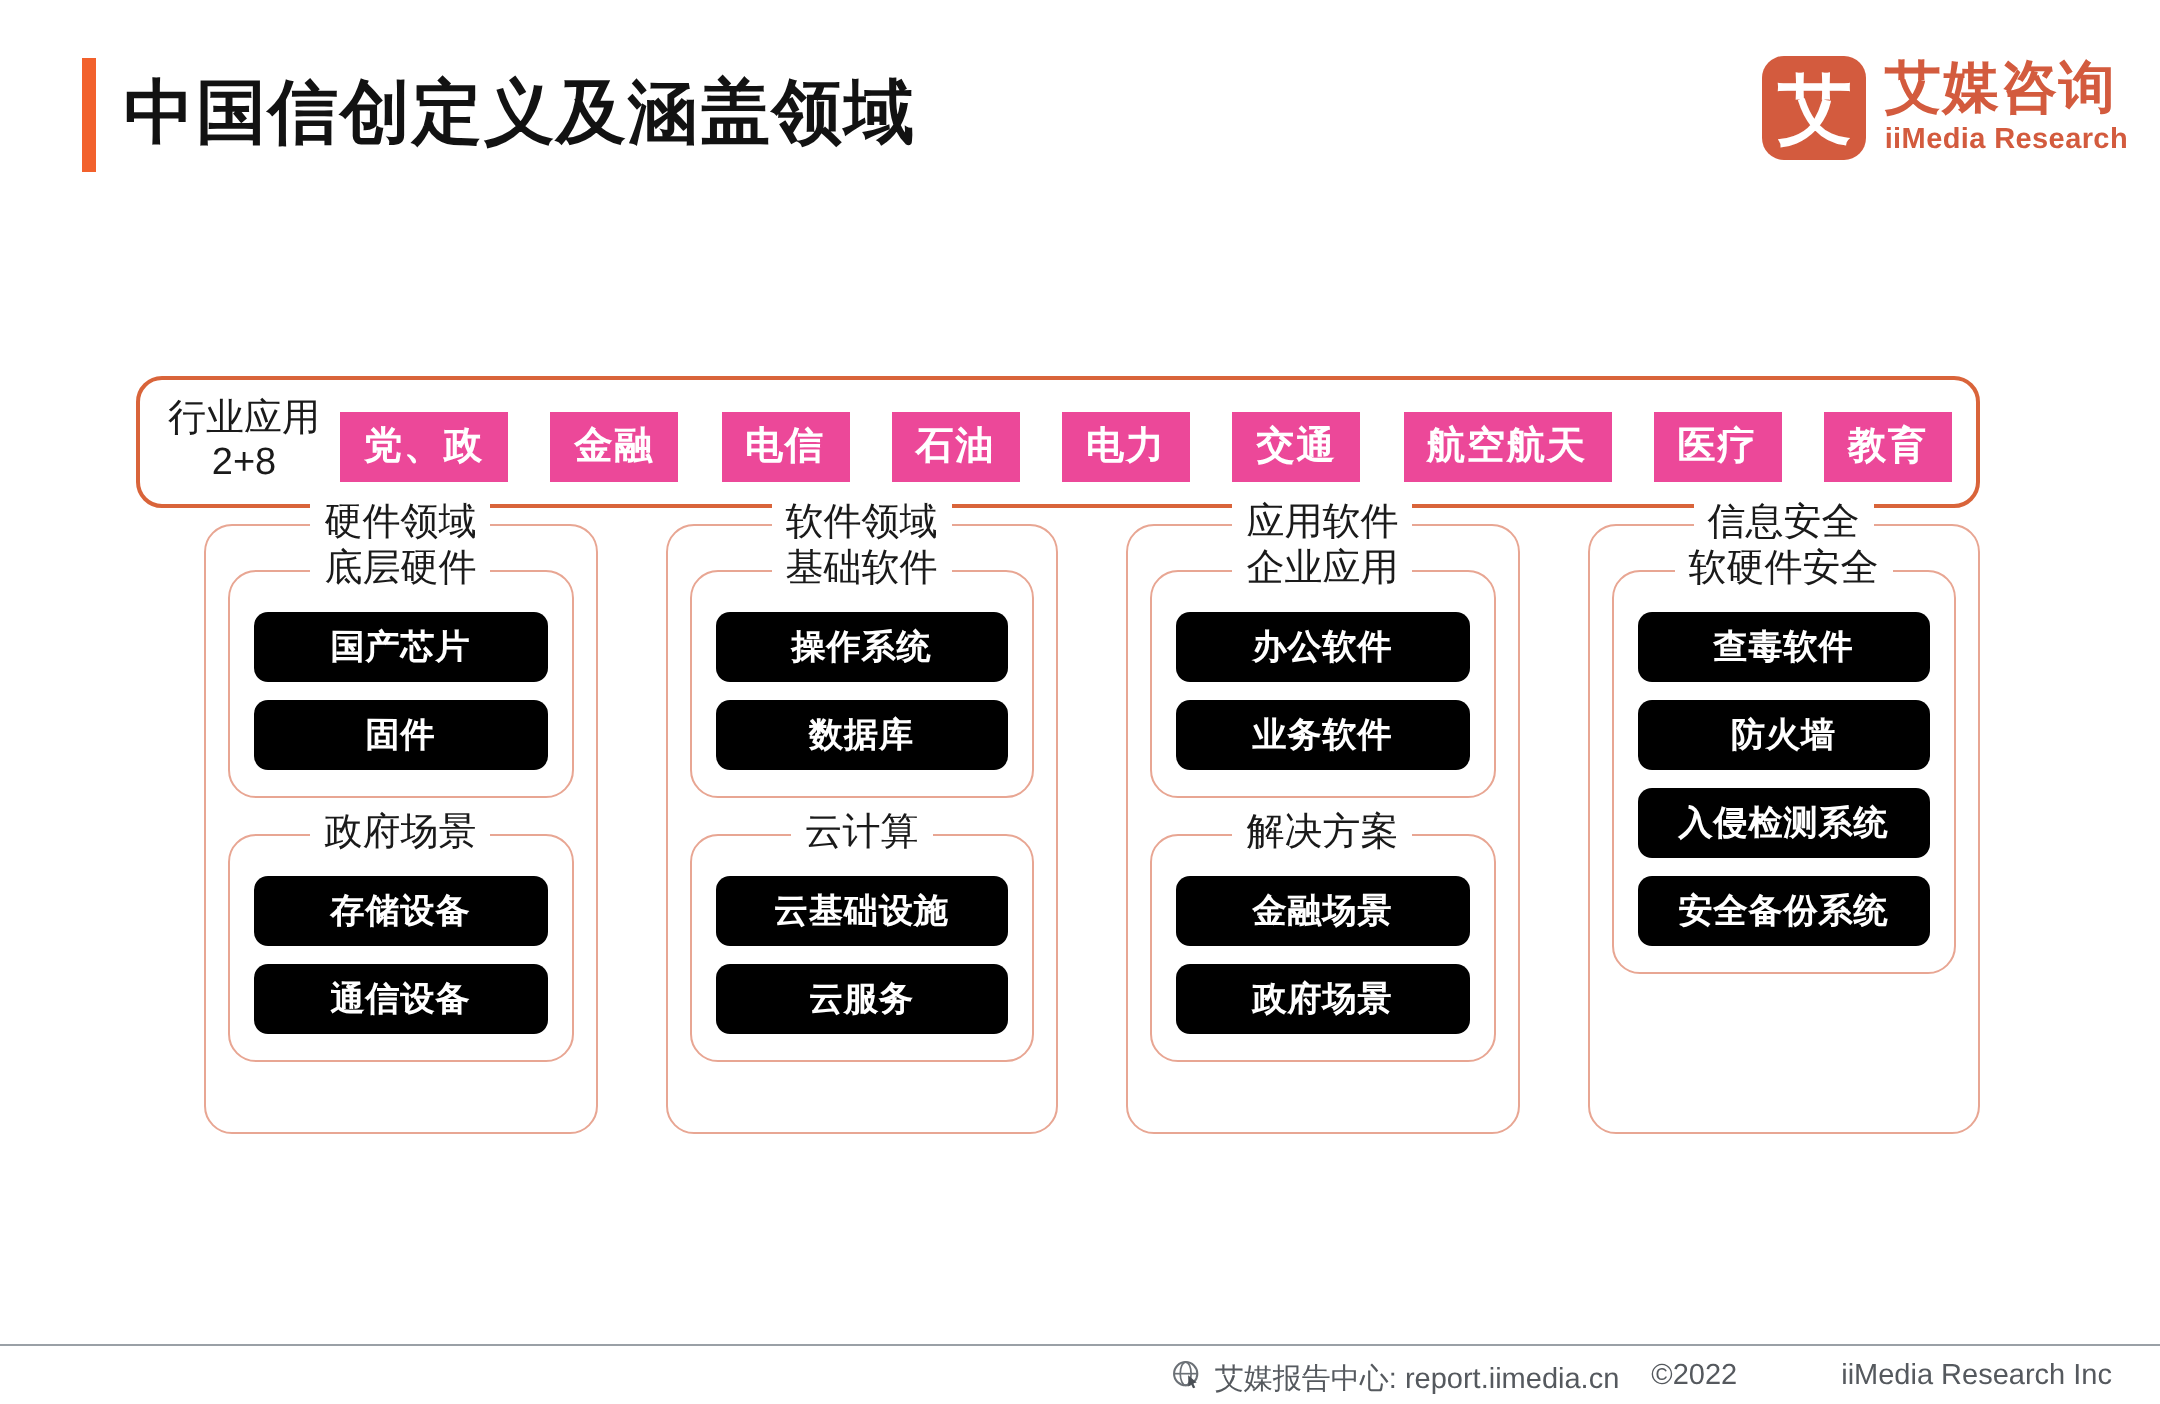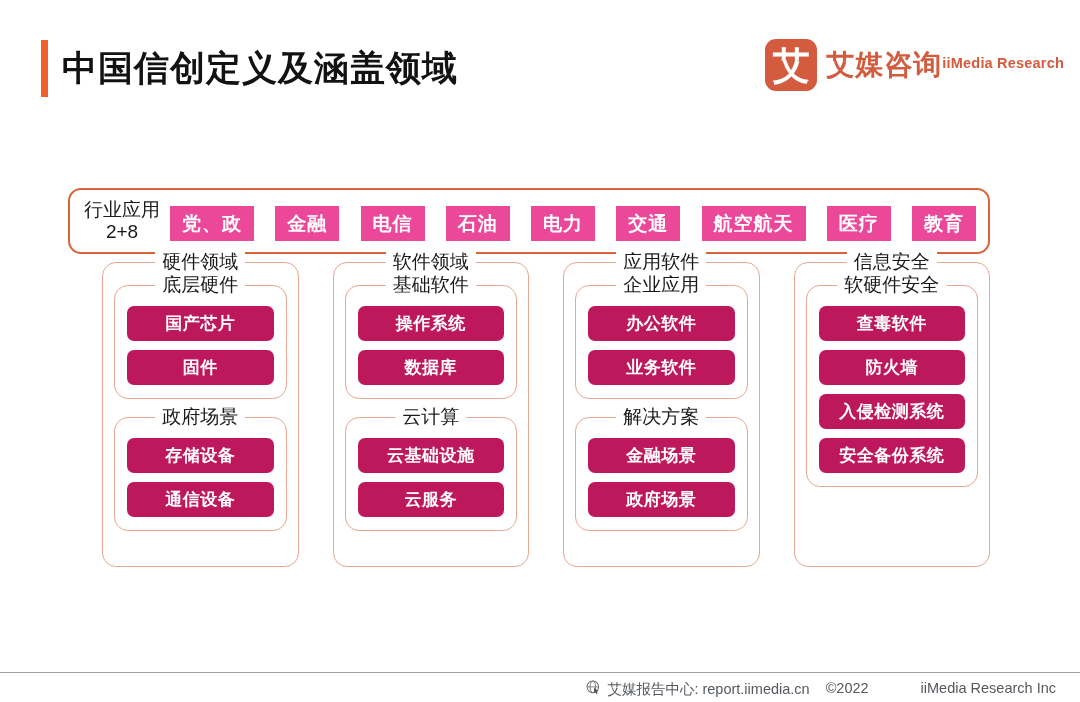--- a/index.html
+++ b/index.html
@@ -12,21 +12,21 @@
     height: 702px;
     position: relative;
     font-family: "Liberation Sans", "DejaVu Sans", sans-serif;
     color: #1a1a1a;
     overflow: hidden;
   }
 
   
   .header {
     position: absolute;
-    left: 0; top: 15px;
+    left: 0; top: 4px;
     width: 1080px;
     height: 108px;
   }
   .title-accent {
     position: absolute;
     left: 41px;
     top: 25px;
     width: 7px;
     height: 57px;
     background: #F2612C;
@@ -69,21 +69,21 @@
     align-items: center;
     justify-content: center;
     color: #ffffff;
     font-size: 37px;
     font-weight: 700;
     line-height: 1;
     font-family: "DejaVu Sans", "Liberation Sans", sans-serif;
   }
   .logo-text {
     display: flex;
-    flex-direction: row;
+    flex-direction: column;
     justify-content: center;
     line-height: 1;
   }
   .logo-cn {
     font-size: 28px;
     font-weight: 700;
     color: #D35B3E;
     letter-spacing: 1px;
   }
   .logo-en {
@@ -186,21 +186,21 @@
     height: 305px;
     padding: 22px 11px 0 11px;
   }
   .group {
     padding: 20px 12px 13px 12px;
     margin-bottom: 18px;
   }
   .group:last-child { margin-bottom: 0; }
 
   .chip {
-    background: #be185d;
+    background: #000000;
     color: #ffffff;
     border-radius: 7px;
     font-size: 17px;
     font-weight: 700;
     line-height: 1;
     padding: 9px 0;
     text-align: center;
     margin-bottom: 9px;
     letter-spacing: 0.5px;
     white-space: nowrap;

